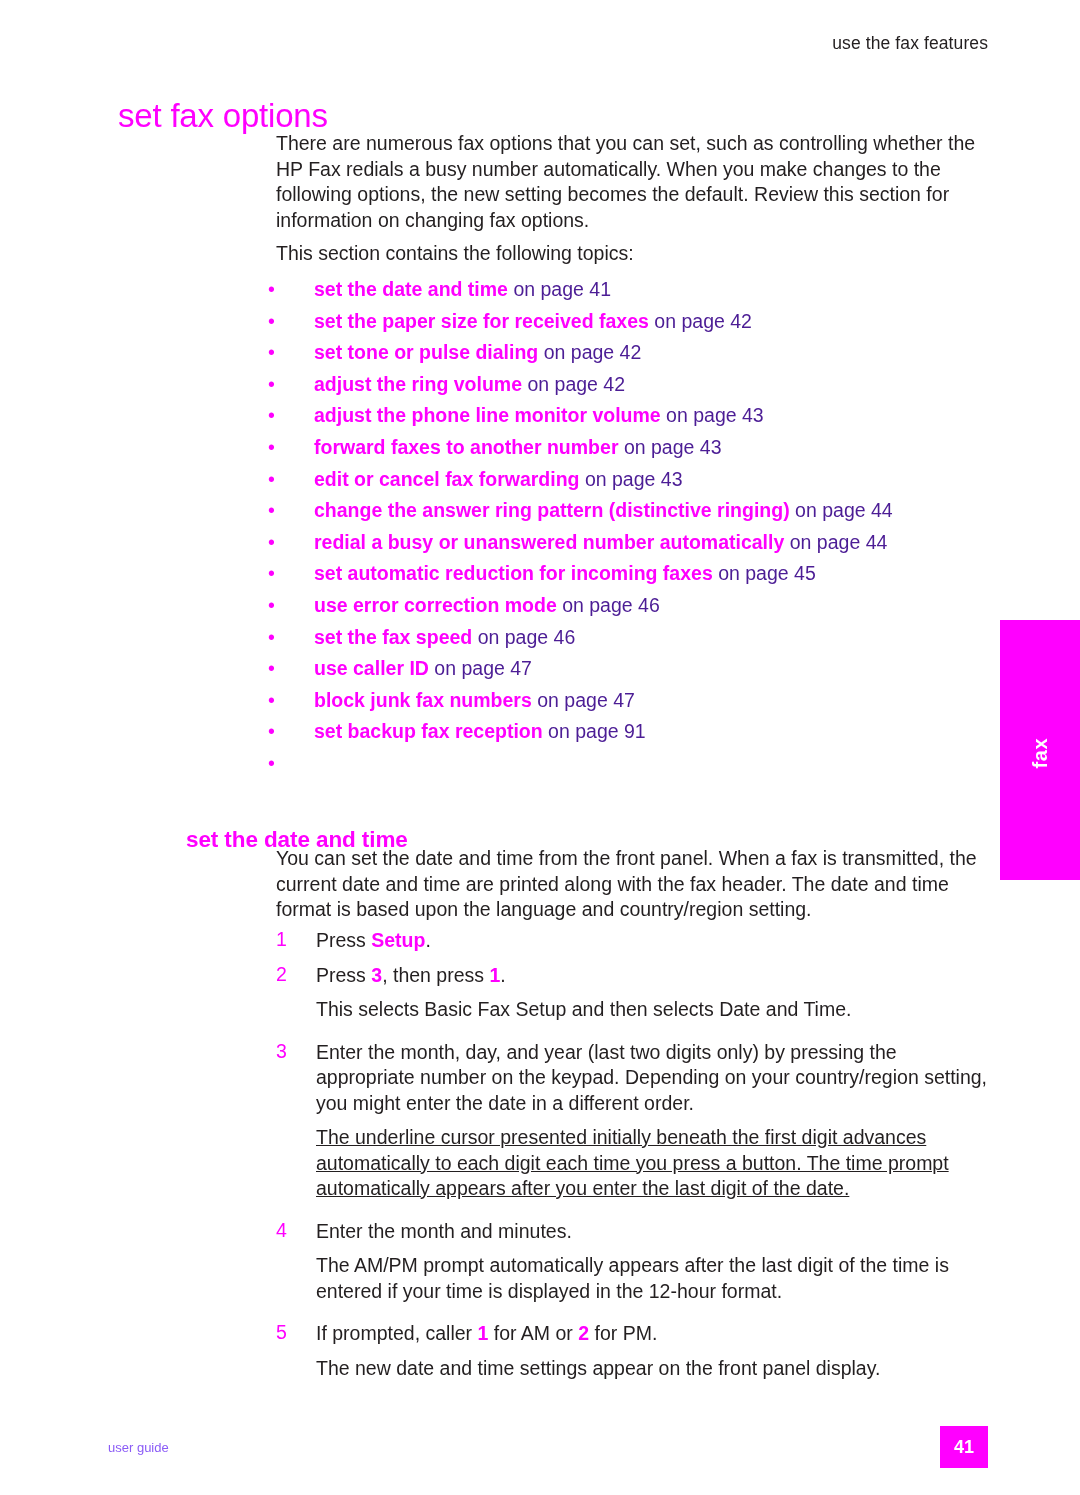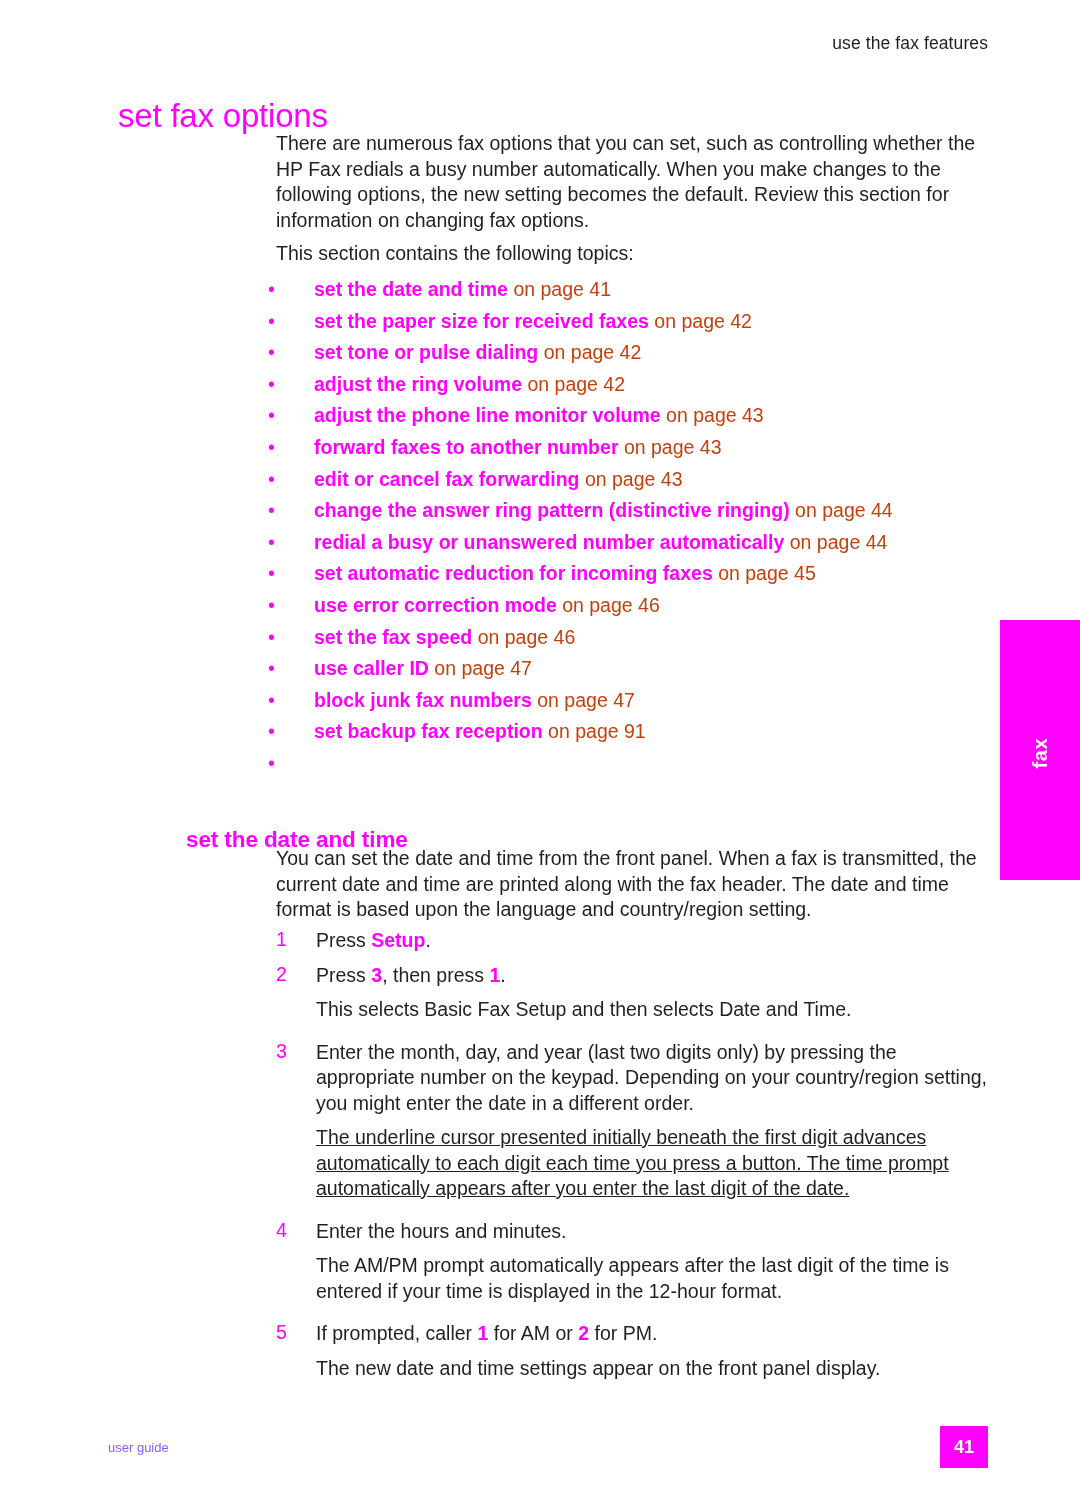--- a/index.html
+++ b/index.html
@@ -109,21 +109,21 @@
   .toc-text {
     position: absolute;
     left: 46px;
     top: 0;
   }
   .link {
     color: #ff00ff;
     font-weight: bold;
   }
   .plain {
-    color: #c2410c;
+    color: #4c1d95;
   }
 
   
   .steps {
     position: absolute;
     left: 276px;
     top: 928px;
     width: 720px;
   }
   .step {
@@ -284,21 +284,21 @@
       <div class="gap-md"></div>
       <div class="step">
         <div class="step-num">3</div>
         <div class="step-body"><span>Enter the month, day, and year (last two digits only) by pressing the appropriate number on the keypad. Depending on your country/region setting, you might enter the date in a different order.</span></div>
       </div>
       <div class="gap-sm"></div>
       <div class="para" style="margin-left: 40px; text-decoration: underline;">The underline cursor presented initially beneath the first digit advances automatically to each digit each time you press a button. The time prompt automatically appears after you enter the last digit of the date.</div>
       <div class="gap-md"></div>
       <div class="step">
         <div class="step-num">4</div>
-        <div class="step-body"><span>Enter the hours and minutes.</span></div>
+        <div class="step-body"><span>Enter the month and minutes.</span></div>
       </div>
       <div class="gap-sm"></div>
       <div class="para" style="margin-left: 40px;">The AM/PM prompt automatically appears after the last digit of the time is entered if your time is displayed in the 12-hour format.</div>
       <div class="gap-md"></div>
       <div class="step">
         <div class="step-num">5</div>
         <div class="step-body"><span>If prompted, caller </span><span class="bold-magenta">1</span><span> for AM or </span><span class="bold-magenta">2</span><span> for PM.</span></div>
       </div>
       <div class="gap-sm"></div>
       <div class="para" style="margin-left: 40px;">The new date and time settings appear on the front panel display.</div>

